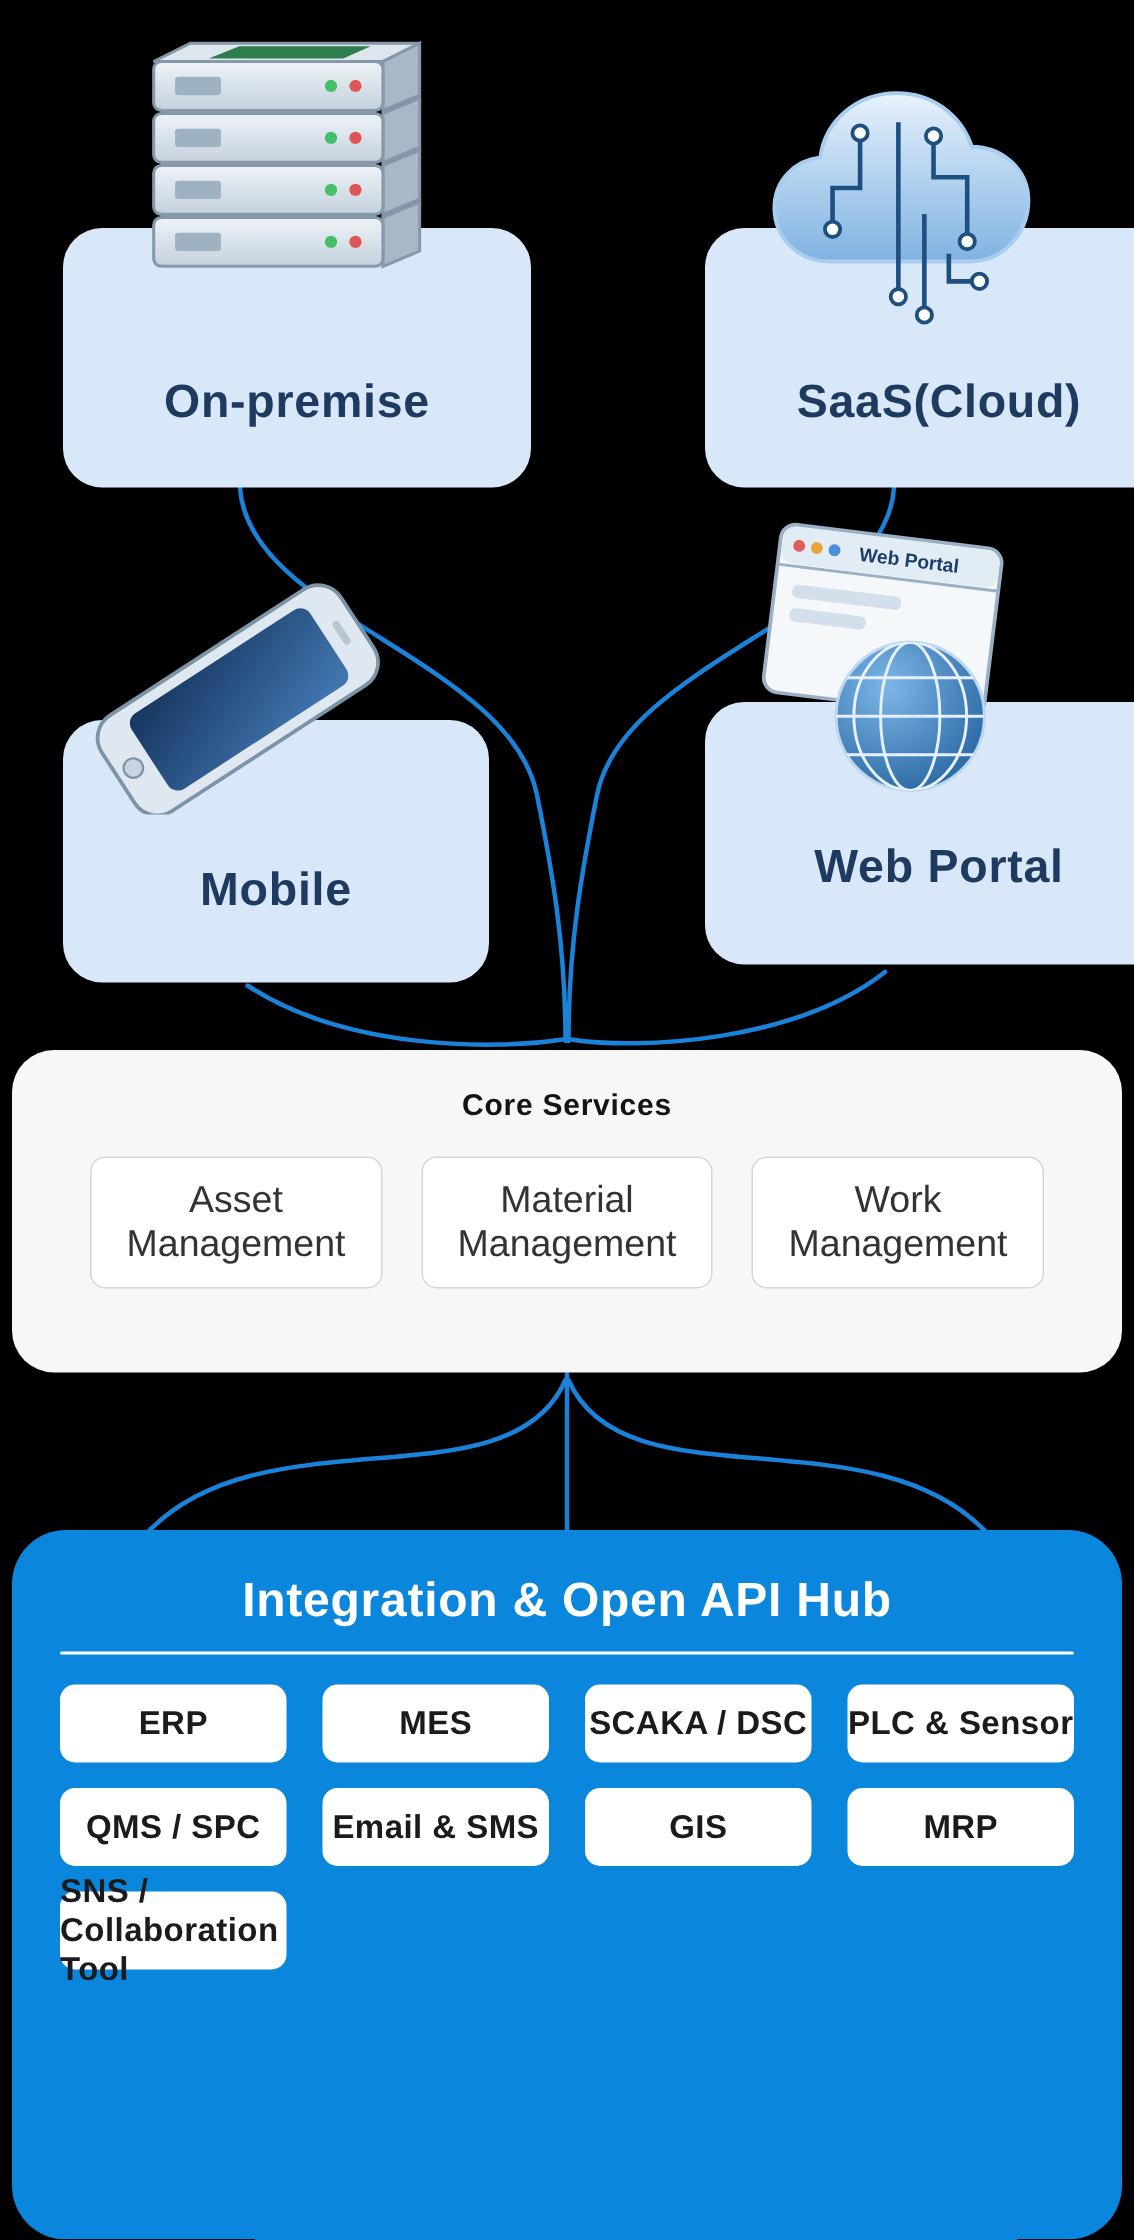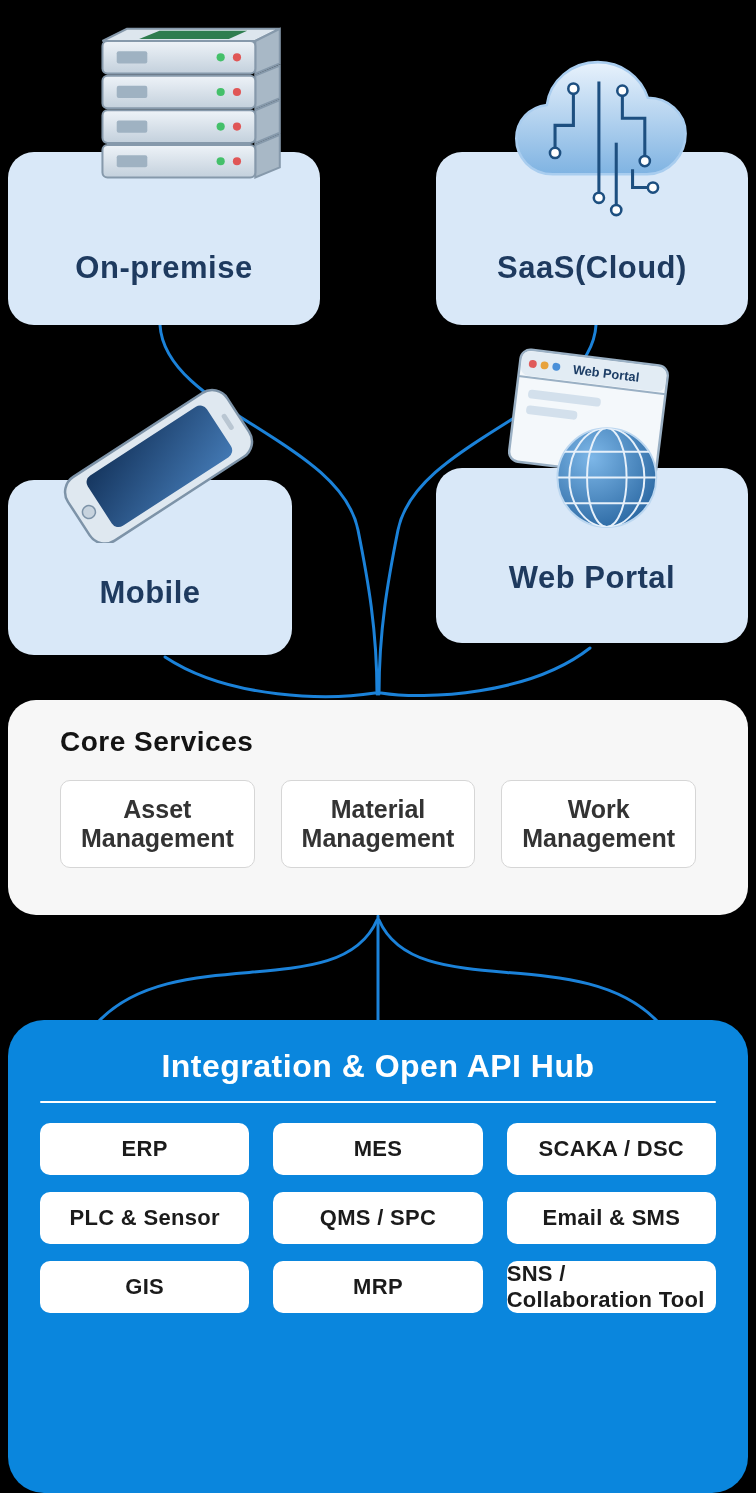--- a/index.html
+++ b/index.html
@@ -5,48 +5,48 @@
   html,body{margin:0;padding:0;background:#000;}
   body{font-family:"Liberation Sans", sans-serif;}
   #canvas{position:relative;width:756px;height:1493px;background:#000;overflow:hidden;}
 
   
   #connectors{position:absolute;left:0;top:0;width:756px;height:1493px;z-index:0;}
 
   
   .node-box{position:absolute;background:#d9e8f8;border-radius:26px;display:flex;
             align-items:center;justify-content:center;z-index:1;
-            font-weight:bold;font-size:31px;color:#1e3a5f;letter-spacing:.5px;}
+            font-weight:bold;font-size:31px;color:#1e3a5f;letter-spacing:.5px;margin-left:34px;}
   #box-onprem   {left:8px;  top:152px; width:312px; height:173px; padding-top:58px;box-sizing:border-box;}
   #box-saas     {left:436px;top:152px; width:312px; height:173px; padding-top:58px;box-sizing:border-box;}
   #box-mobile   {left:8px;  top:480px; width:284px; height:175px; padding-top:50px;box-sizing:border-box;}
   #box-webportal{left:436px;top:468px; width:312px; height:175px; padding-top:44px;box-sizing:border-box;}
 
   
   .icon{position:absolute;z-index:2;}
   #icon-server {left:78px; top:26px;  width:214px;height:190px;}
   #icon-cloud  {left:502px;top:28px;  width:204px;height:210px;}
   #icon-phone  {left:46px; top:388px; width:224px;height:155px;}
   #icon-browser{left:508px;top:340px; width:168px;height:198px;}
 
   
   #core{position:absolute;left:8px;top:700px;width:740px;height:215px;background:#f7f7f7;
         border-radius:28px;z-index:1;box-sizing:border-box;padding:26px 52px 0 52px;}
-  #core-title{font-size:28px;font-weight:bold;color:#141414;letter-spacing:.5px;}
+  #core-title{text-align:center;font-size:20px;font-weight:bold;color:#141414;letter-spacing:.5px;}
   #core-items{display:flex;gap:26px;margin-top:22px;}
   .core-item{flex:1;background:#fff;border:1px solid #d6d6d6;border-radius:10px;height:88px;
              display:flex;align-items:center;justify-content:center;text-align:center;
-             font-size:25px;font-weight:bold;color:#333;line-height:1.18;padding:0 8px;box-sizing:border-box;}
+             font-size:25px;font-weight:normal;color:#333;line-height:1.18;padding:0 8px;box-sizing:border-box;}
 
   
   #hub{position:absolute;left:8px;top:1020px;width:740px;height:473px;background:#0a86dd;
        border-radius:36px;z-index:1;box-sizing:border-box;padding:28px 32px 0 32px;}
   #hub-title{text-align:center;color:#fff;font-size:32px;font-weight:bold;letter-spacing:.5px;}
   #hub-divider{height:2px;background:#fff;margin-top:16px;border-radius:1px;}
-  #hub-grid{display:grid;grid-template-columns:1fr 1fr 1fr;column-gap:24px;row-gap:17px;margin-top:20px;}
+  #hub-grid{display:grid;grid-template-columns:1fr 1fr 1fr 1fr;column-gap:24px;row-gap:17px;margin-top:20px;}
   .hub-btn{background:#fff;border-radius:10px;height:52px;display:flex;align-items:center;
            justify-content:center;font-size:22px;font-weight:bold;color:#1b1b1b;letter-spacing:.3px;}
 </style>
 </head>
 <body>
 
 <div id="canvas">
 
   <svg id="connectors" viewBox="0 0 756 1493" fill="none" stroke="#1b82d9" stroke-width="3" stroke-linecap="round">
     <path d="M160 325 C 165 410, 340 440, 358 530 C 368 580, 377 630, 377 694"></path>

